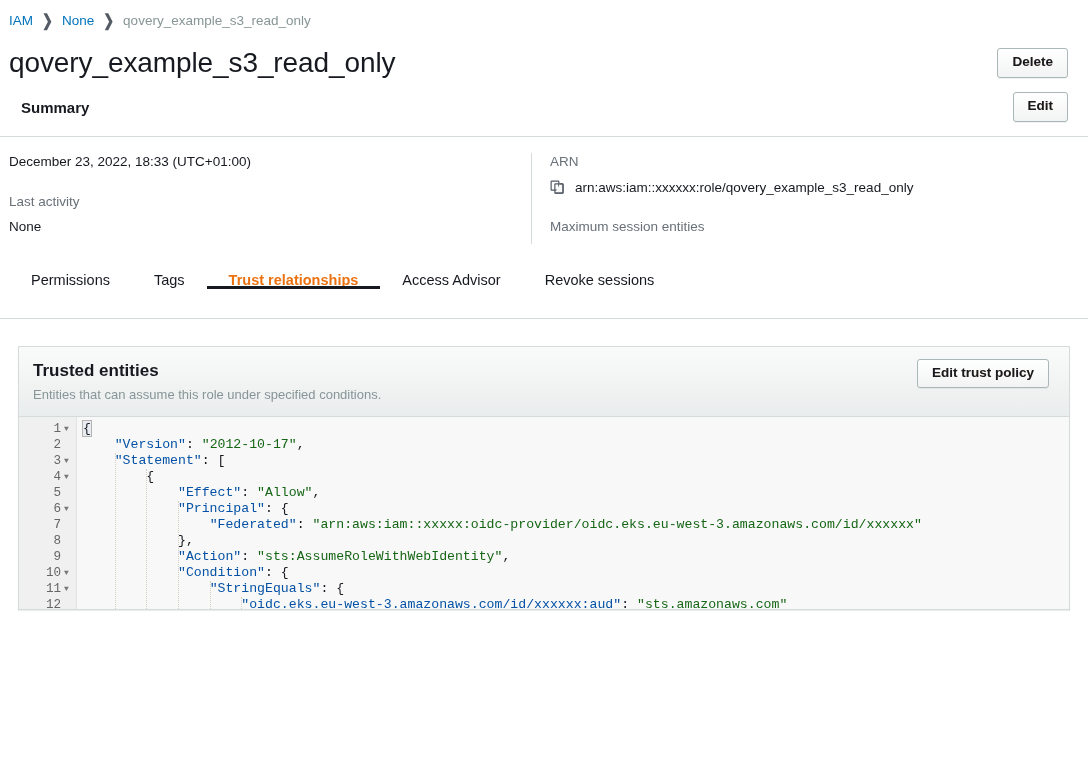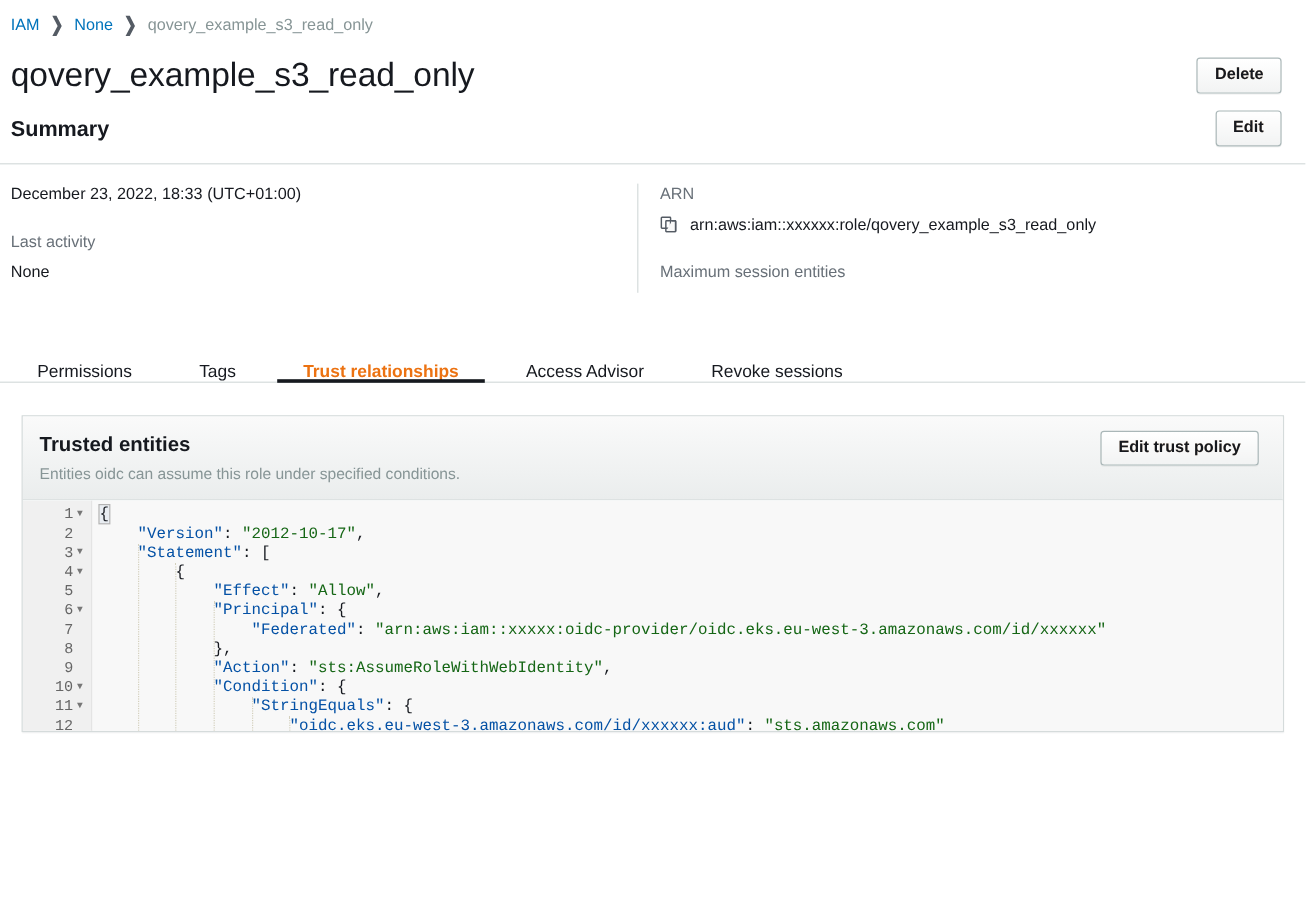--- a/index.html
+++ b/index.html
@@ -78,24 +78,24 @@
   
   .section-head {
     display: flex;
     align-items: center;
     justify-content: space-between;
     padding: 0 20px 0 9px;
     height: 58px;
     box-sizing: border-box;
   }
   .section-title {
-    font-size: 18px;
+    font-size: 15px;
     font-weight: bold;
     color: #16191f;
-    margin: 0;
+    margin: 12px;
   }
   .hr {
     height: 1px;
     background: #d5dbdb;
     margin: 0 0 0 0;
     width: 100%;
   }
   .summary-grid {
     display: flex;
     padding: 16px 0 10px 0;
@@ -131,24 +131,23 @@
   }
 
   
   .tabs-wrap {
     margin-top: 18px;
     border-bottom: 1px solid #d5dbdb;
     position: relative;
   }
   .tabs {
     display: flex;
-    align-items: flex-end;
+    align-items: flex-start;
     padding-left: 9px;
     height: 46px;
-    gap: 12px;
   }
   .tab {
     position: relative;
     display: flex;
     align-items: center;
     padding: 0 22px;
     font-size: 14.5px;
     color: #16191f;
     cursor: pointer;
     white-space: nowrap;
@@ -352,21 +351,21 @@
       <div class="tab">
         <span>Revoke sessions</span>
       </div>
     </div>
 </div>
 
 <div class="panel">
   <div class="panel-head">
     <div class="panel-head-text">
       <h3 class="panel-title">Trusted entities</h3>
-      <p class="panel-desc">Entities oidc can assume this role under specified conditions.</p>
+      <p class="panel-desc">Entities that can assume this role under specified conditions.</p>
     </div>
     <button class="btn">Edit trust policy</button>
   </div>
 
   <div class="editor">
     <div class="gutter" id="gutter">
         <div class="gline">
           <span>1</span>
           <span class="fold">▼</span>
         </div>

